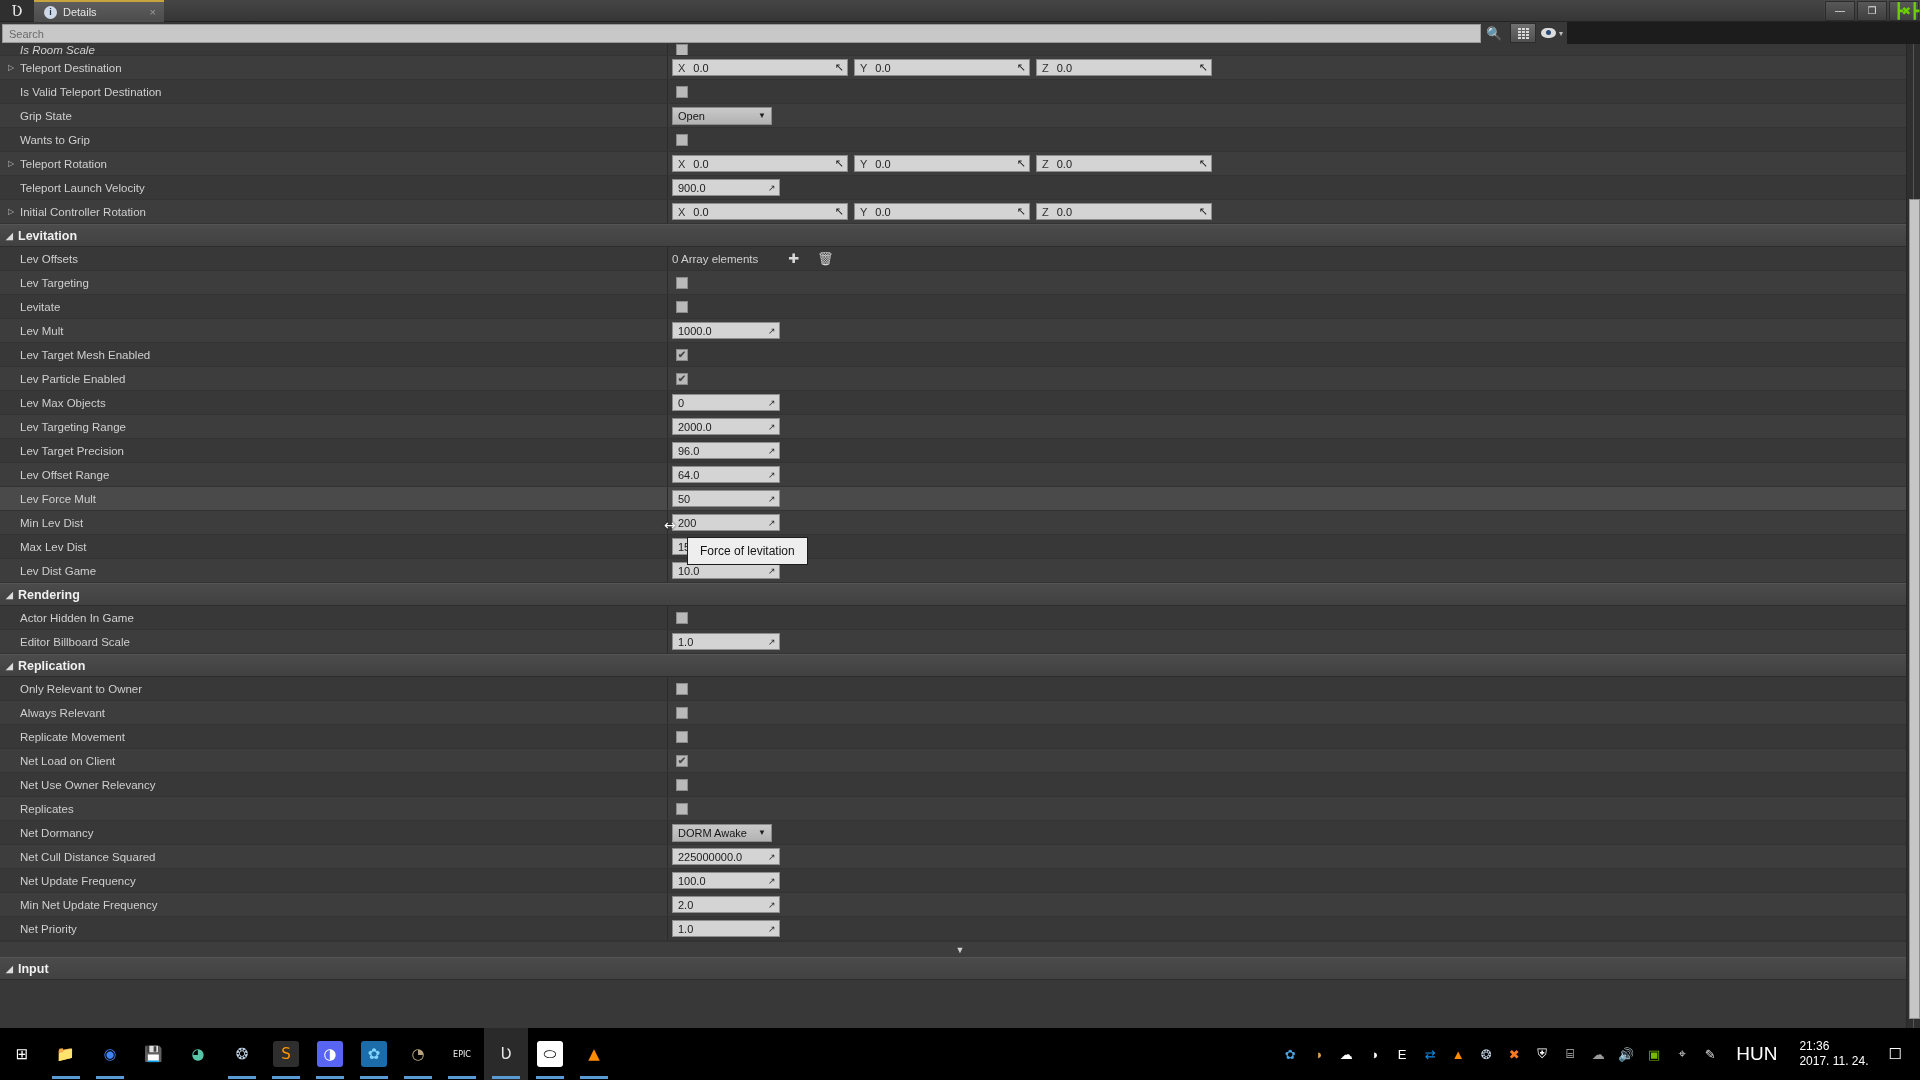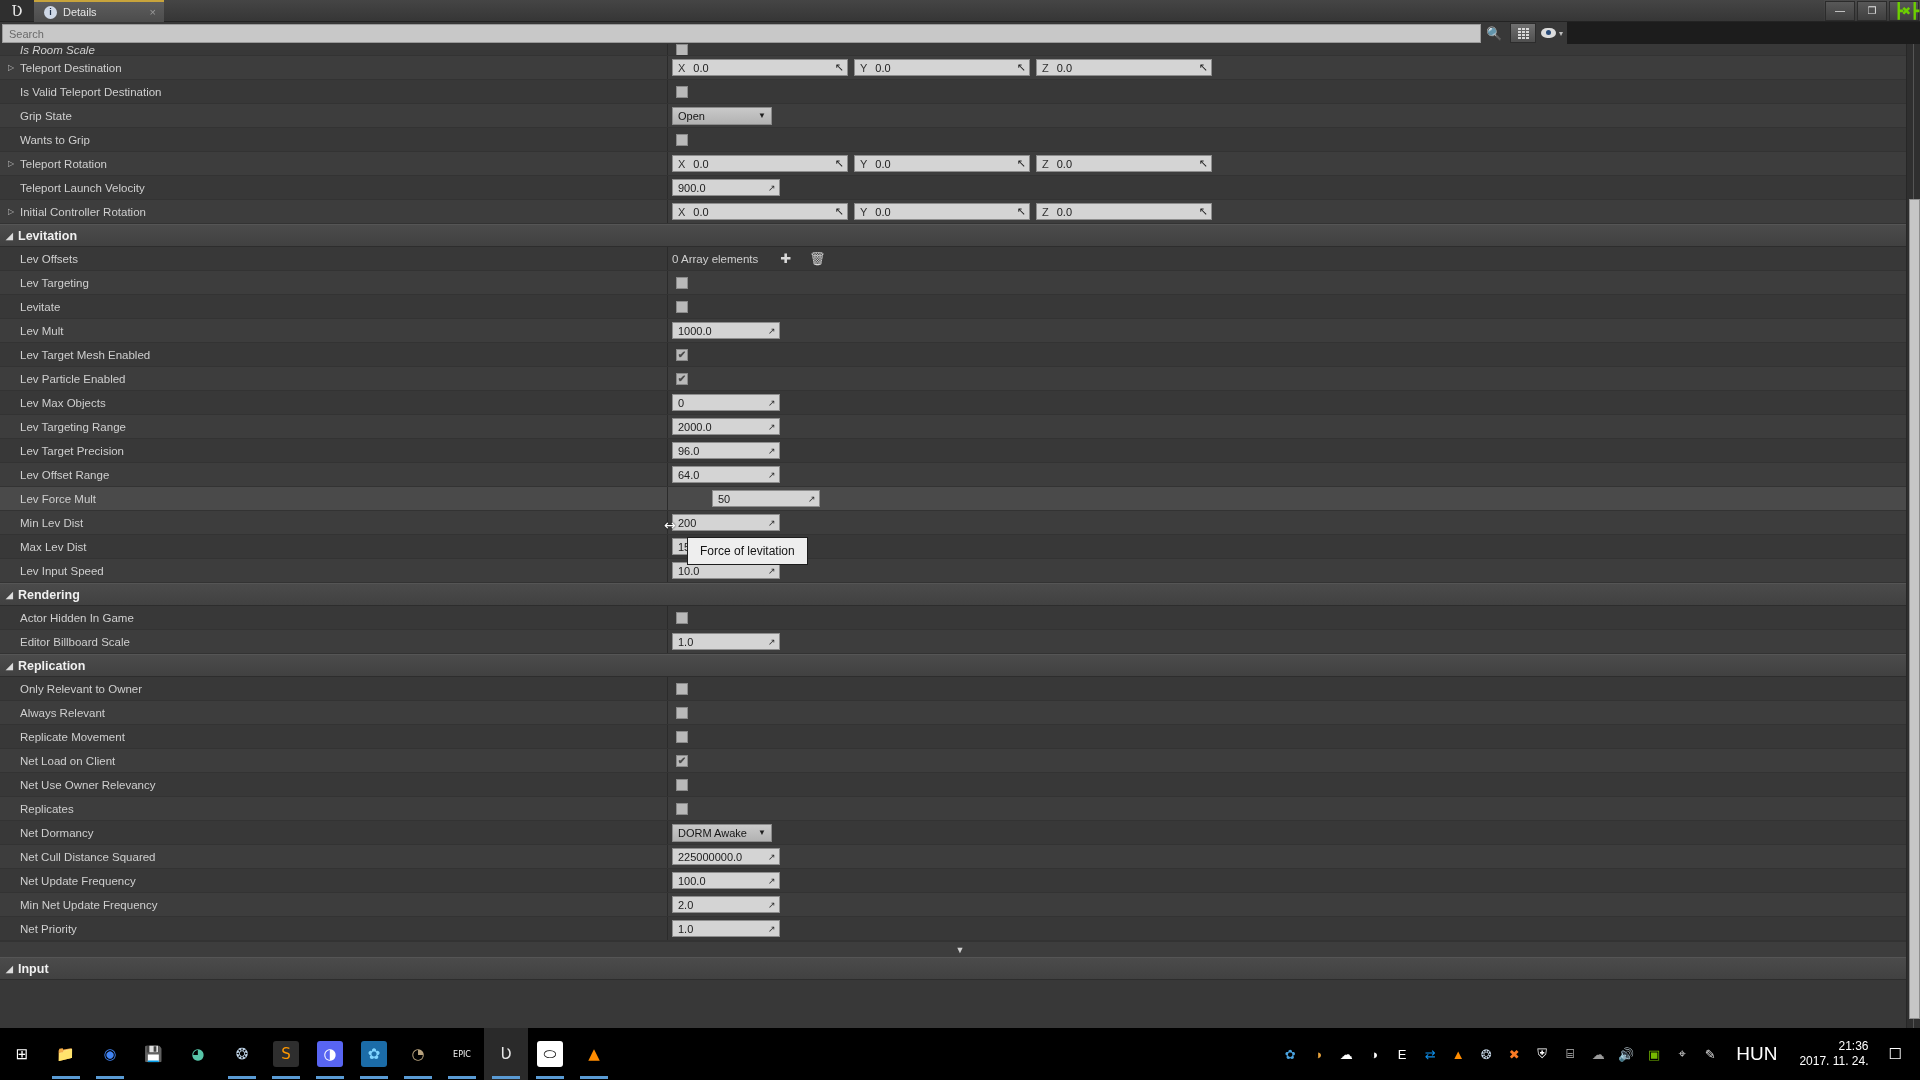--- a/index.html
+++ b/index.html
@@ -90,21 +90,21 @@
   
   .details {
     position:absolute; left:0; top:44px; width:1920px; height:984px;
     background:#383838; overflow:hidden;
   }
   .row {
     position:relative; display:flex; align-items:center;
     height:24px; border-bottom:1px solid #333333;
   }
   .row.alt { background:#3d3d3d; }
-  .row.hover { background:#4a4a4a;gap:40px; }
+  .row.hover { background:#4a4a4a; }
   .row.partial { height:12px; overflow:hidden;font-style:italic; }
   .label-cell {
     width:668px; flex:none; display:flex; align-items:center;
     padding-left:8px; color:#cfcfcf; font-size:11.5px;
     border-right:1px solid #2b2b2b; height:100%;
   }
   .expander {
     width:12px; color:#b8b8b8; font-size:8px; flex:none;
   }
   .value-cell {
@@ -146,21 +146,21 @@
     color:#4a4a4a; font-size:10px; font-weight:bold; margin-left:4px;
   }
   .combo {
     width:100px; height:18px; background:linear-gradient(to bottom,#c9c9c9,#b2b2b2);
     border:1px solid #8a8a8a; display:flex; align-items:center;
     justify-content:space-between; padding:0 5px;
     color:#1e1e1e; font-size:11px;
   }
   .combo .cv { color:#151515; }
   .combo .ca { font-size:8px; }
-  .arraytxt { color:#cfcfcf; font-size:11.5px; margin-right:20px; }
+  .arraytxt { color:#cfcfcf; font-size:11.5px; margin-right:28px; }
   .arr-btn { color:#d8d8d8; font-size:13px; margin-right:16px; }
 
   
   .tooltip {
     position:absolute; background:#eeeeee; border:1px solid #1d1d1d;
     color:#141414; font-size:12px; padding:6px 12px;
     z-index:50; white-space:nowrap;
   }
   
   .cursor {
@@ -210,21 +210,21 @@
     margin-left:auto; display:flex; align-items:center;
     padding-right:8px; gap:0px;
   }
   .tray-ic {
     width:26px; height:26px; display:flex; align-items:center;
     justify-content:center; font-size:13px; color:#e4e4e4;
     border-radius:3px; margin:0 1px;
   }
   .lang { color:#fff; font-size:19px; padding:0 12px; }
   .clock {
-    color:#fff; font-size:12px; text-align:right; line-height:15px;
+    color:#fff; font-size:12px; text-align:left; line-height:15px;
     padding:0 10px;
   }
   .notif { color:#fff; font-size:15px; padding:0 10px; }
 </style>
 </head>
 <body>
 
 <div class="app">
 
   <div class="titlebar">
@@ -532,21 +532,21 @@
         <div class="value-cell">
           <div class="numfield">
             <span>1500.0</span>
             <span class="dragico">↖</span>
           </div>
         </div>
       </div>
       <div class="row alt">
         <div class="label-cell">
           <span class="expander"></span>
-          <span>Lev Input Speed</span>
+          <span>Lev Dist Game</span>
         </div>
         <div class="value-cell">
           <div class="numfield">
             <span>10.0</span>
             <span class="dragico">↖</span>
           </div>
         </div>
       </div>
       <div class="section">
         <span class="tri">◢</span>

